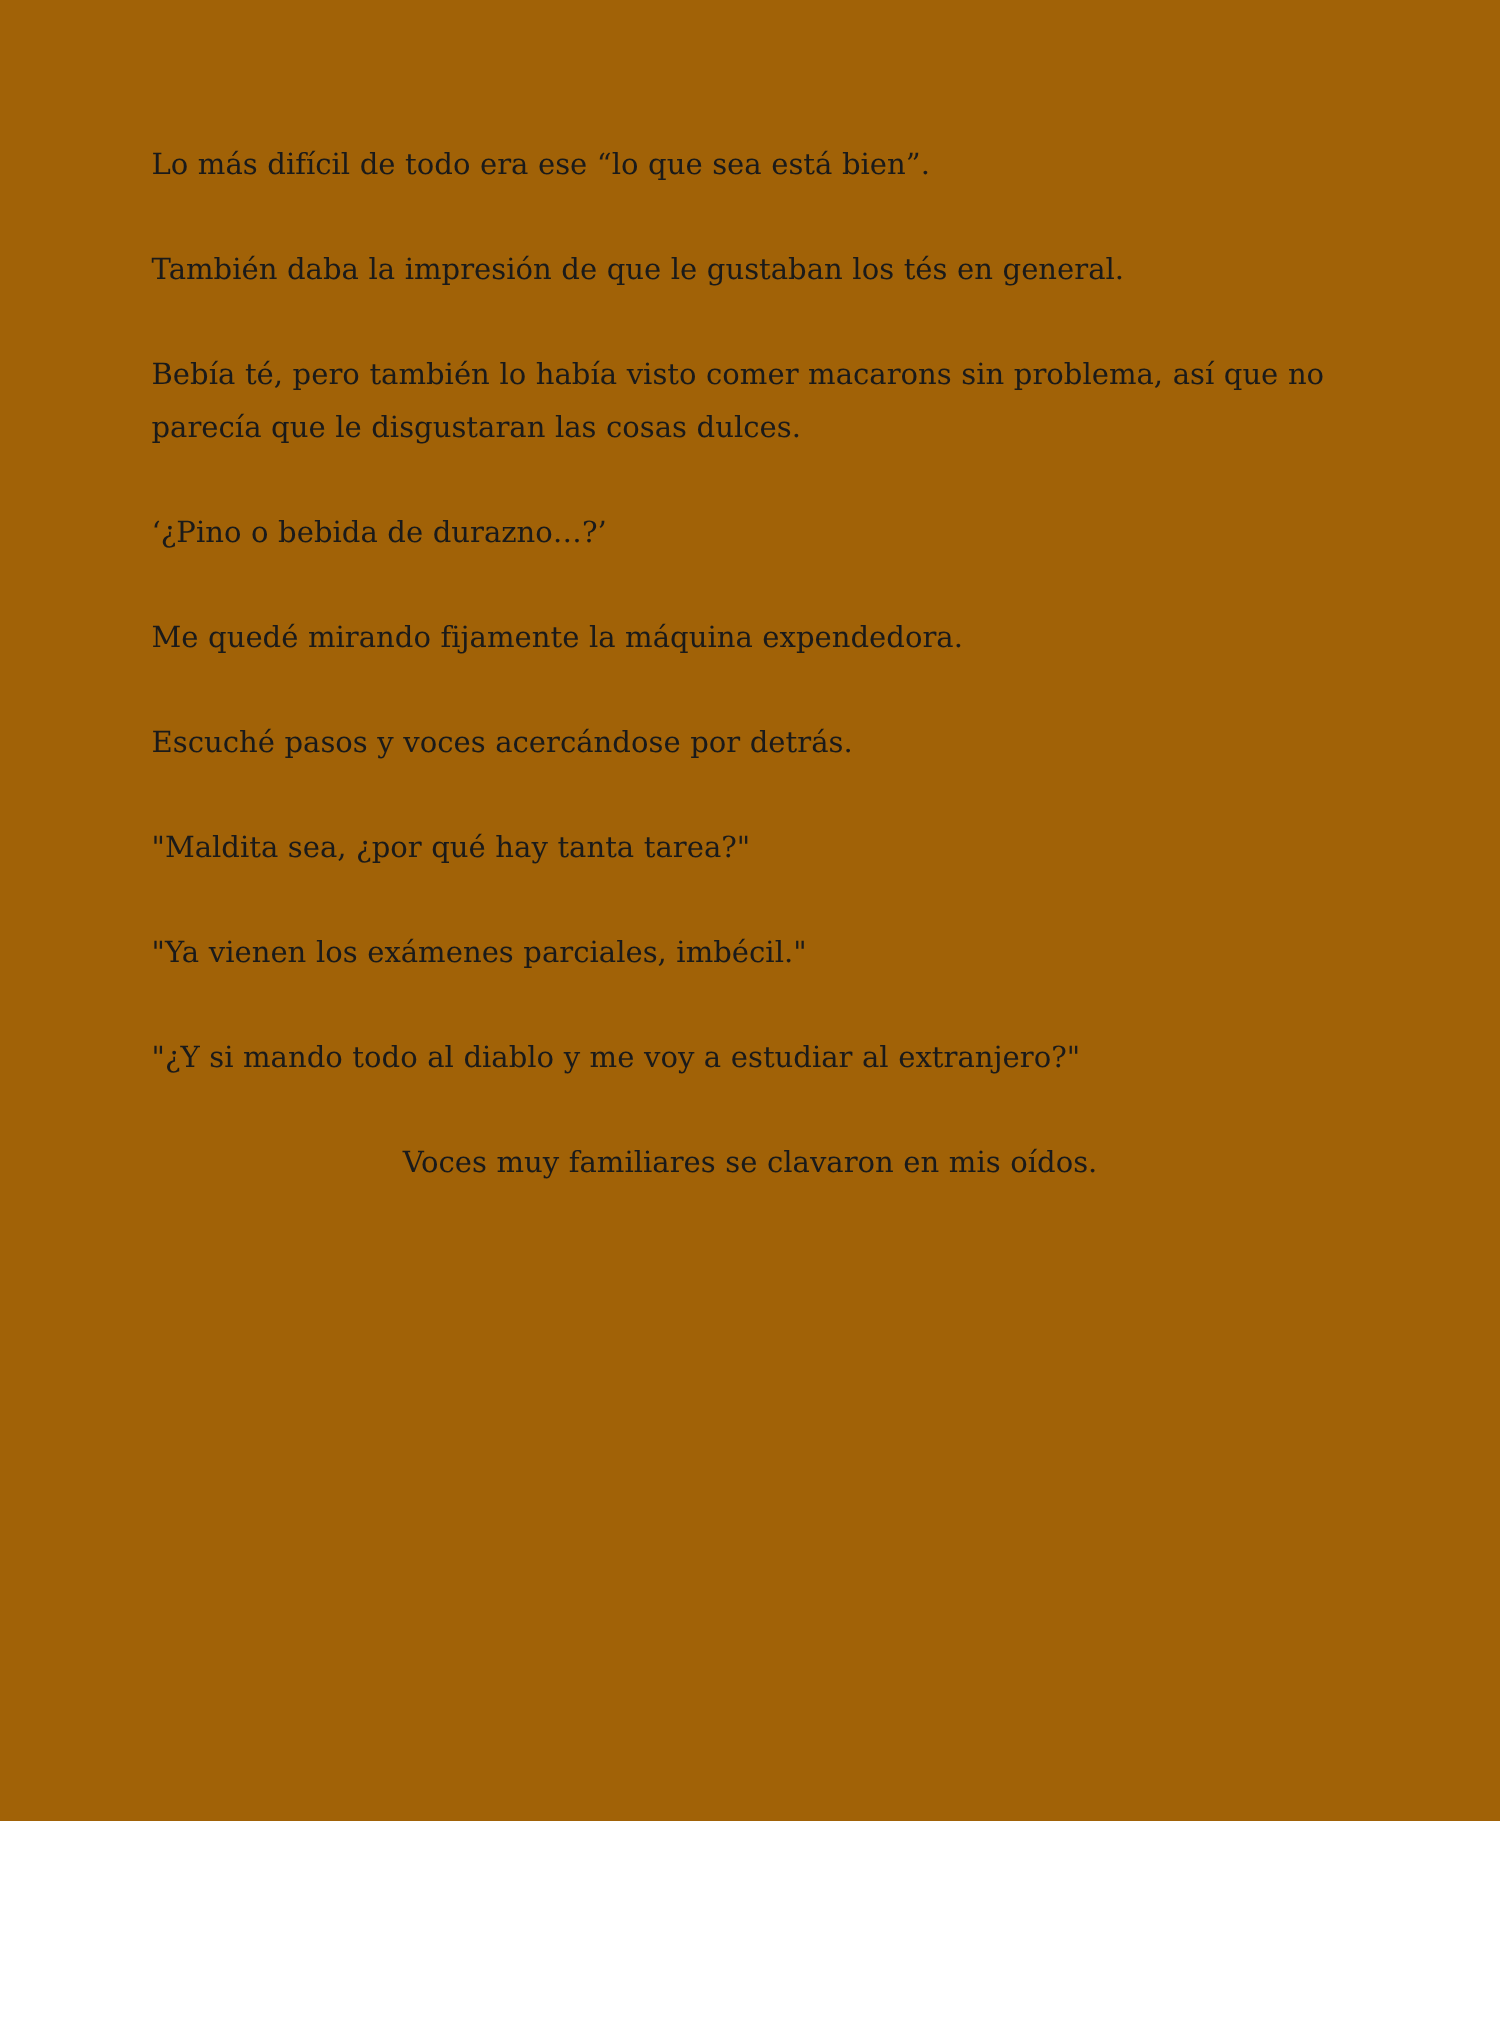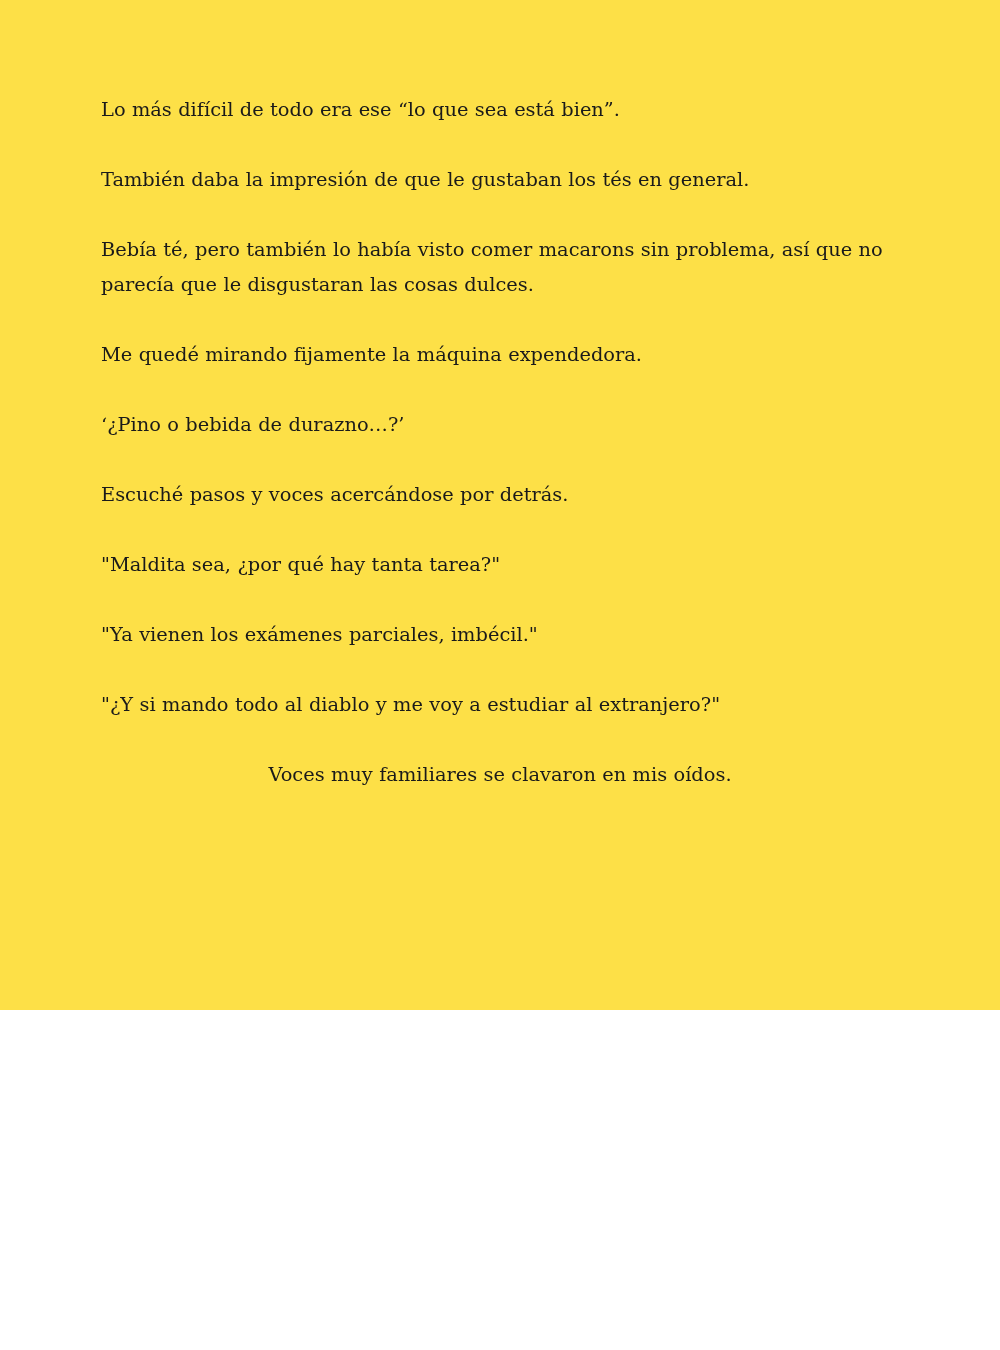--- a/index.html
+++ b/index.html
@@ -5,23 +5,23 @@
 <style>
   html, body {
     margin: 0;
     padding: 0;
     background: #ffffff;
   }
 
   .page {
     position: relative;
     width: 1000px;
-    height: 1010px;
+    height: 1214px;
     margin: 0 auto;
-    background: #fde047;
+    background: #a16207;
     overflow: hidden;
     box-sizing: border-box;
   }
 
   .doc-body {
     position: absolute;
     left: 101px;
     top: 92px;
     width: 798px;
   }
@@ -46,22 +46,22 @@
 </style>
 </head>
 <body>
 
 <div class="page">
   <div class="doc-body">
 
     <p class="para">Lo más difícil de todo era ese “lo que sea está bien”.</p>
     <p class="para">También daba la impresión de que le gustaban los tés en general.</p>
     <p class="para">Bebía té, pero también lo había visto comer macarons sin problema, así que no parecía que le disgustaran las cosas dulces.</p>
+    <p class="para">‘¿Pino o bebida de durazno…?’</p>
     <p class="para">Me quedé mirando fijamente la máquina expendedora.</p>
-    <p class="para">‘¿Pino o bebida de durazno…?’</p>
     <p class="para">Escuché pasos y voces acercándose por detrás.</p>
     <p class="para">"Maldita sea, ¿por qué hay tanta tarea?"</p>
     <p class="para">"Ya vienen los exámenes parciales, imbécil."</p>
     <p class="para">"¿Y si mando todo al diablo y me voy a estudiar al extranjero?"</p>
     <p class="para">Voces muy familiares se clavaron en mis oídos.</p>
 
   </div>
 </div>
 
 </body></html>

